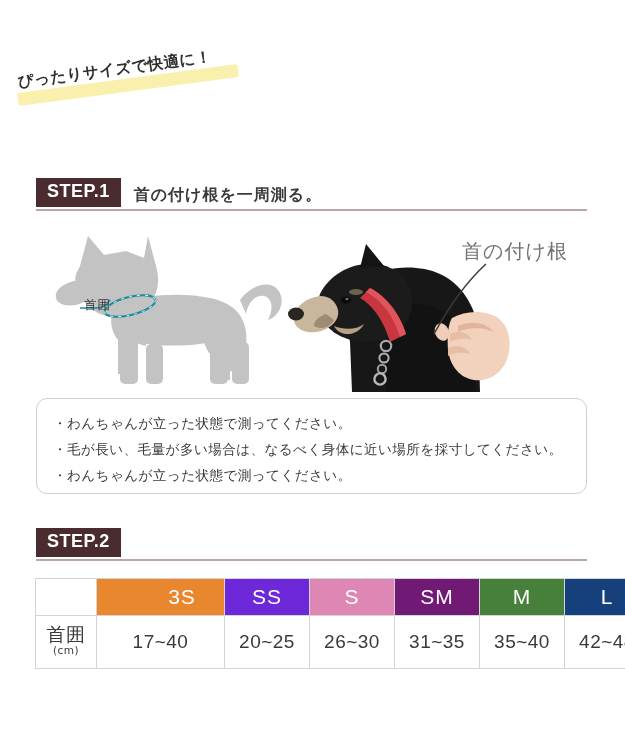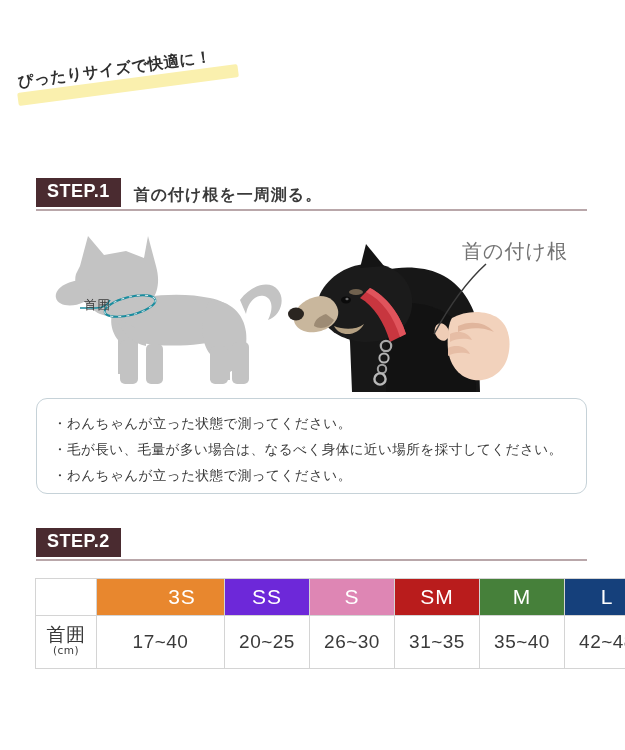--- a/index.html
+++ b/index.html
@@ -246,21 +246,21 @@
   </div>
   <div class="step-rule" style="left:36px;top:559px;width:551px;"></div>
 
   <table class="sizetable">
     <tbody>
         <tr class="head">
       <td class="blank" style="width: 58px;"></td>
       <td style="background: rgb(232, 135, 46); width: 82px; padding-left: 44px;">3S</td>
       <td style="background: #6d28d9; width: 82px;">SS</td>
       <td style="background: rgb(222, 134, 180); width: 82px;">S</td>
-      <td style="background: #b91c1c; width: 82px;">SM</td>
+      <td style="background: #701a75; width: 82px;">SM</td>
       <td style="background: rgb(70, 128, 58); width: 82px;">M</td>
       <td style="background: rgb(21, 64, 123); width: 82px;">L</td>
     </tr>
     <tr class="body">
       <td class="rowlabel">
         <span>首囲</span>
         <span class="unit">(cm)</span>
       </td>
       <td>17~40</td>
       <td>20~25</td>

